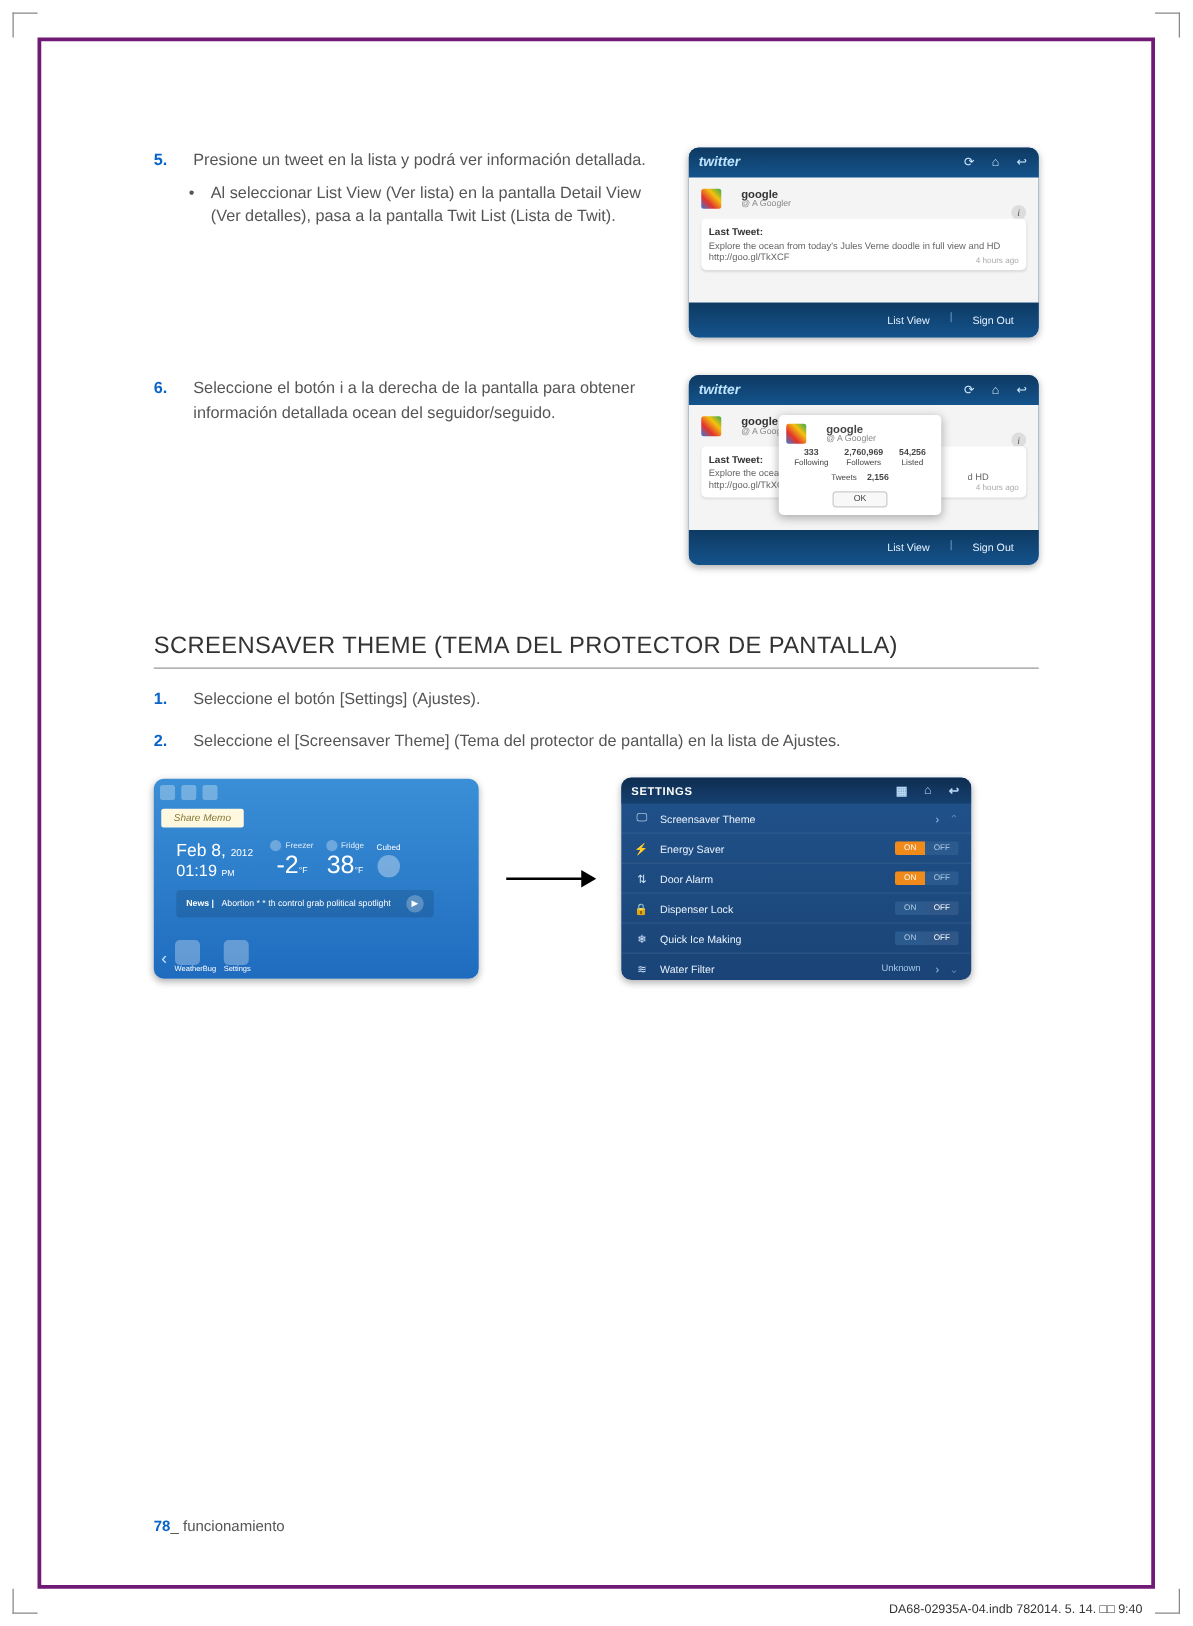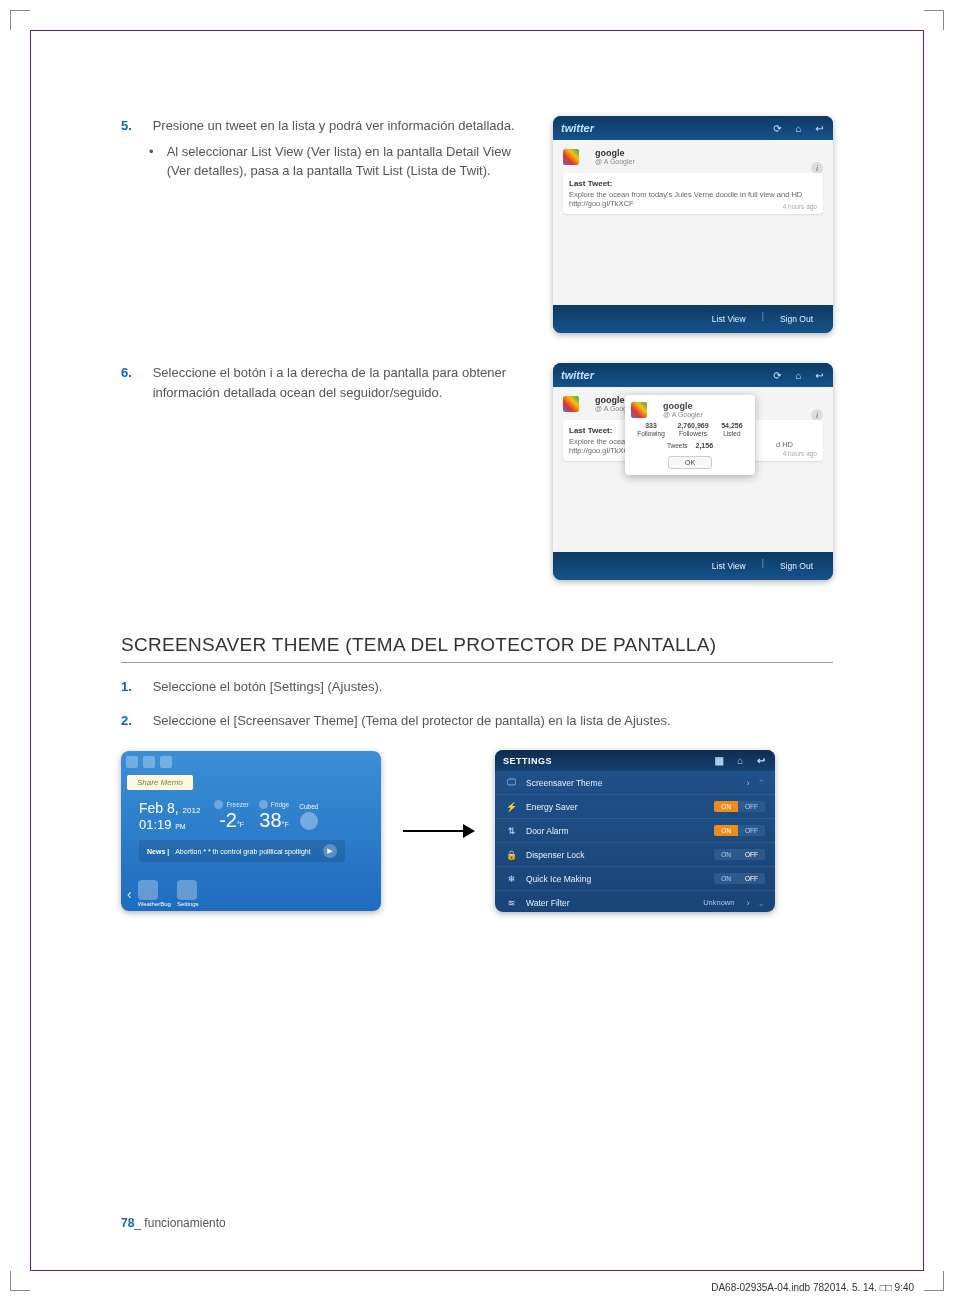--- a/index.html
+++ b/index.html
@@ -1,33 +1,33 @@
 <!DOCTYPE html>
 <html><head>
 <meta charset="utf-8">
 <style>
   * { box-sizing: border-box; margin: 0; padding: 0; }
   body { font-family: Arial, Helvetica, sans-serif; background: #fff; width: 954px; height: 1301px; position: relative; }
-  .page { position: absolute; top: 30px; left: 30px; right: 30px; bottom: 30px; border: 1px solid #701a75; padding: 85px 90px 40px 90px; }
+  .page { position: absolute; top: 30px; left: 30px; right: 30px; bottom: 30px; border: 3px solid #701a75; padding: 85px 90px 40px 90px; }
   .crop-tl, .crop-tr, .crop-bl, .crop-br { position: absolute; width: 20px; height: 20px; }
   .crop-tl { top: 10px; left: 10px; border-left: 1px solid #888; border-top: 1px solid #888; }
   .crop-tr { top: 10px; right: 10px; border-right: 1px solid #888; border-top: 1px solid #888; }
   .crop-bl { bottom: 10px; left: 10px; border-left: 1px solid #888; border-bottom: 1px solid #888; }
   .crop-br { bottom: 10px; right: 10px; border-right: 1px solid #888; border-bottom: 1px solid #888; }
 
   .step-row { display: flex; gap: 18px; margin-bottom: 30px; }
   .step-text { flex: 1; font-size: 13px; color: #555; line-height: 1.5; }
   .step-num { display: inline-block; width: 28px; color: #0a64c8; font-weight: bold; vertical-align: top; }
   .step-body { display: inline-block; width: calc(100% - 32px); vertical-align: top; }
   .bullet-row { margin-top: 6px; padding-left: 28px; }
   .bullet-dot { display: inline-block; width: 14px; vertical-align: top; }
   .bullet-text { display: inline-block; width: calc(100% - 18px); vertical-align: top; }
 
   
-  .twitter-card { width: 280px; height: 217px; border-radius: 8px; background: linear-gradient(#154d80,#1f5d99); box-shadow: 0 2px 6px rgba(0,0,0,0.3); font-size: 8px; color: #fff; display: flex; flex-direction: column; overflow: hidden; }
+  .twitter-card { width: 280px; height: 152px; border-radius: 8px; background: linear-gradient(#154d80,#1f5d99); box-shadow: 0 2px 6px rgba(0,0,0,0.3); font-size: 8px; color: #fff; display: flex; flex-direction: column; overflow: hidden; }
   .tw-header { display: flex; align-items: center; justify-content: space-between; padding: 4px 8px; background: linear-gradient(#0e3a62,#14538c); height: 24px; }
   .tw-logo { font-style: italic; font-weight: bold; color: #bfe4ff; font-size: 11px; }
   .tw-icons { display: flex; gap: 10px; }
   .tw-ic { width: 11px; height: 11px; color: #cfe8ff; display:flex; align-items:center; justify-content:center; font-size:10px; }
   .tw-body { flex: 1; background: #f4f4f4; color: #333; padding: 8px 10px; position: relative; }
   .tw-profile { display:flex; align-items:center; gap:16px; font-size:9px; font-weight:bold; }
   .tw-avatar { width:16px; height:16px; border-radius:2px; background: linear-gradient(45deg,#3b7bd8,#e3332e,#f4c20d,#34a853); }
   .tw-profile small { display:block; font-weight:normal; color:#888; font-size:7px; }
   .tw-info-btn { position:absolute; top:22px; right:10px; width:12px; height:12px; border-radius:50%; background:#ddd; color:#555; display:flex; align-items:center; justify-content:center; font-size:8px; font-style:italic; font-family:serif; }
   .tw-tweet { background:#fff; border-radius:4px; padding:6px; margin-top:8px; font-size:7.5px; color:#666; box-shadow:0 1px 2px rgba(0,0,0,0.1); position:relative; }

